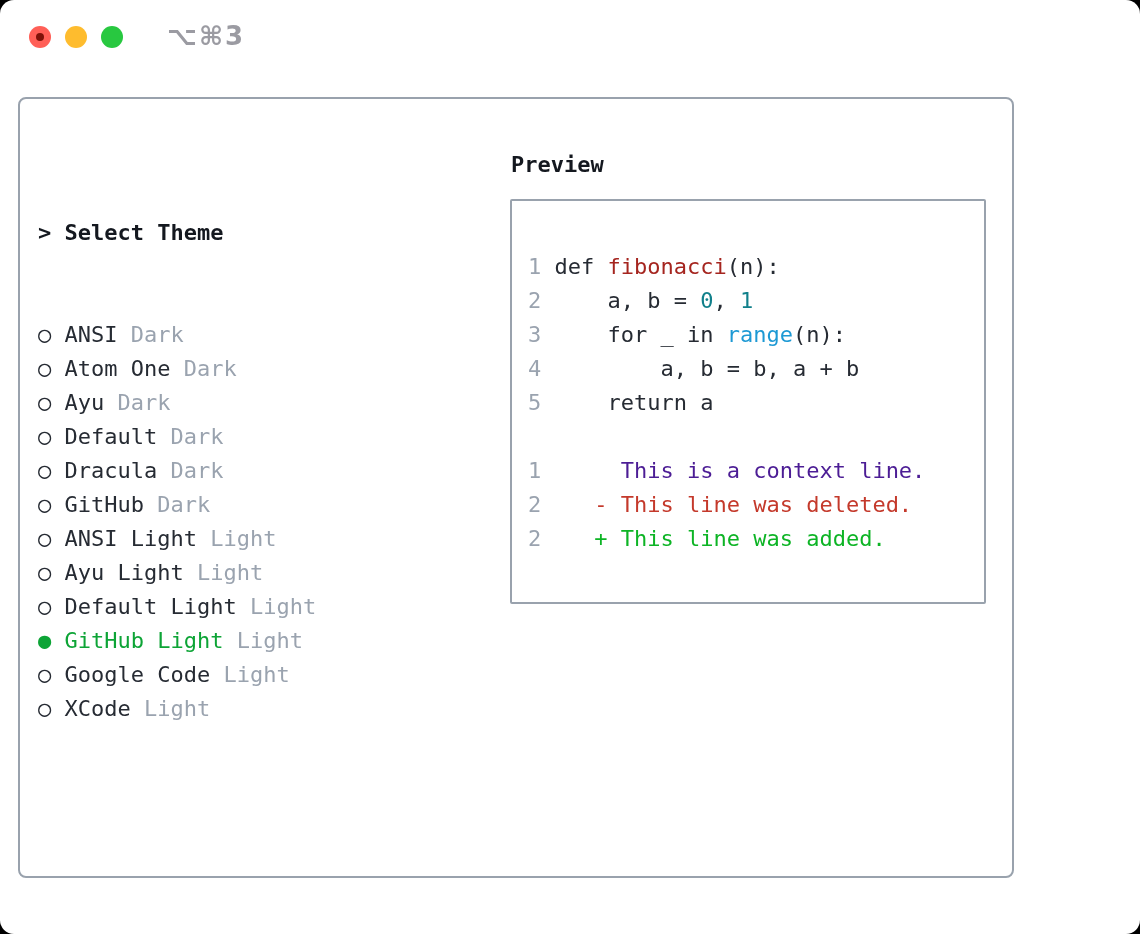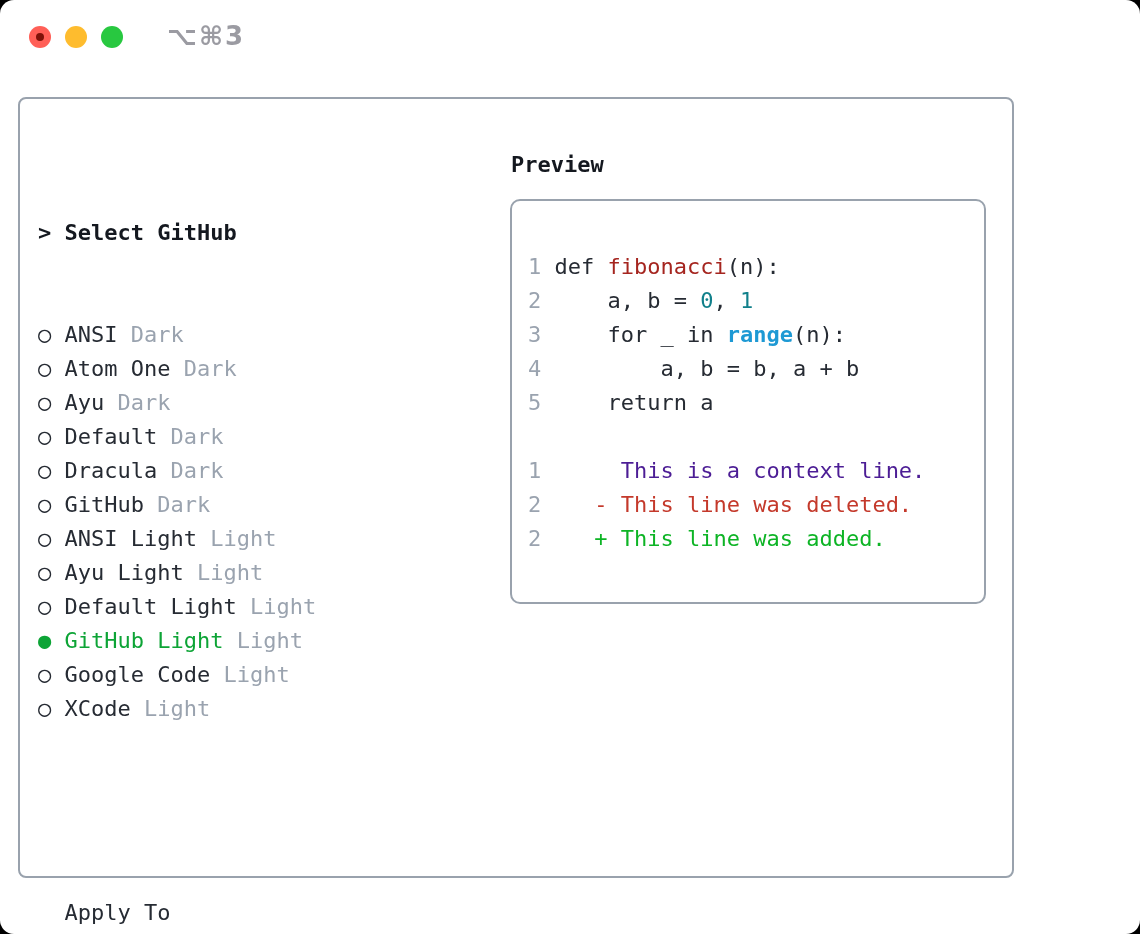--- a/index.html
+++ b/index.html
@@ -32,29 +32,29 @@
   .row{height:34px;white-space:pre;}
   .row .marker{color:var(--text-dark);}
   .row.sel .marker,.row.sel .name{color:var(--accent-green);}
   .row .variant{color:var(--muted-gray);}
   .hdr{font-weight:bold;color:#14181f;}
   .indent2{padding-left:2ch;}
   
   .preview-header{position:absolute;left:480px;top:49px;height:34px;font-weight:bold;color:#14181f;white-space:pre;margin-left:11px;}
   .preview-box{
     position:absolute;left:490px;top:100px;width:472px;height:401px;
-    border:2px solid var(--border-gray);border-radius:10px;background:#fff;overflow:hidden;
+    border:2px solid var(--border-gray);border-radius:2px;background:#fff;overflow:hidden;
   }
   .code{padding:49px 0 0 16px;white-space:pre;}
   .cline{height:34px;white-space:pre;}
   .ln{color:var(--muted-gray);}
   .c-fg{color:var(--text-dark);}
   .c-fn{color:var(--function-red);}
   .c-lit{color:var(--literal-teal);}
-  .c-call{color:var(--call-blue);font-weight:bold;}
+  .c-call{color:var(--call-blue);}
   .c-ctx{color:#4c1d95;}
   .c-del{color:var(--deleted-red);text-align:right;}
   .c-add{color:var(--added-green);margin-top:33px;}
 </style>
 </head>
 <body style="--accent-green: #0da436; --added-green: #0db425; --deleted-red: #c4392b; --function-red: #a5251f; --literal-teal: #11808b; --call-blue: #1d99d4; --text-dark: #262b33; --muted-gray: #9aa3af; --border-gray: #99a2ad; --traffic-red: #ff5f57; --traffic-yellow: #febc2e; --traffic-green: #28c840;">
 
 <div class="window">
 
   <div class="traffic-lights">
@@ -62,24 +62,23 @@
         <span class="dot"></span>
       </span>
     <span class="tl tl-yellow"></span>
     <span class="tl tl-green"></span>
   </div>
   <span class="shortcut">⌥⌘3</span>
 
   <div class="panel mono">
 
     <div class="left-stack">
-      <div class="row hdr"><span class="prompt">&gt;</span><span> </span><span>Select GitHub</span></div>
+      <div class="row hdr"><span class="prompt">&gt;</span><span> </span><span>Select Theme</span></div>
       <div id="theme-list"><div class="row"><span class="marker">○</span> <span class="name">ANSI</span> <span class="variant">Dark</span></div><div class="row"><span class="marker">○</span> <span class="name">Atom One</span> <span class="variant">Dark</span></div><div class="row"><span class="marker">○</span> <span class="name">Ayu</span> <span class="variant">Dark</span></div><div class="row"><span class="marker">○</span> <span class="name">Default</span> <span class="variant">Dark</span></div><div class="row"><span class="marker">○</span> <span class="name">Dracula</span> <span class="variant">Dark</span></div><div class="row"><span class="marker">○</span> <span class="name">GitHub</span> <span class="variant">Dark</span></div><div class="row"><span class="marker">○</span> <span class="name">ANSI Light</span> <span class="variant">Light</span></div><div class="row"><span class="marker">○</span> <span class="name">Ayu Light</span> <span class="variant">Light</span></div><div class="row"><span class="marker">○</span> <span class="name">Default Light</span> <span class="variant">Light</span></div><div class="row sel"><span class="marker">●</span> <span class="name">GitHub Light</span> <span class="variant">Light</span></div><div class="row"><span class="marker">○</span> <span class="name">Google Code</span> <span class="variant">Light</span></div><div class="row"><span class="marker">○</span> <span class="name">XCode</span> <span class="variant">Light</span></div></div>
       <div class="row"></div>
-      <div class="row indent2">Apply To</div>
       
       
       
       
     </div>
 
     <div class="preview-header">Preview</div>
     <div class="preview-box">
       <div class="code" id="code-block"><div class="cline"><span class="ln">1 </span><span class="c-fg">def </span><span class="c-fn">fibonacci</span><span class="c-fg">(n):</span></div><div class="cline"><span class="ln">2 </span><span class="c-fg">    a, b = </span><span class="c-lit">0</span><span class="c-fg">, </span><span class="c-lit">1</span></div><div class="cline"><span class="ln">3 </span><span class="c-fg">    for _ in </span><span class="c-call">range</span><span class="c-fg">(n):</span></div><div class="cline"><span class="ln">4 </span><span class="c-fg">        a, b = b, a + b</span></div><div class="cline"><span class="ln">5 </span><span class="c-fg">    return a</span></div><div class="cline"></div><div class="cline"><span class="ln">1 </span><span class="c-ctx">     This is a context line.</span></div><div class="cline"><span class="ln">2 </span><span class="c-del">   - This line was deleted.</span></div><div class="cline"><span class="ln">2 </span><span class="c-add">   + This line was added.</span></div></div>
     </div>

